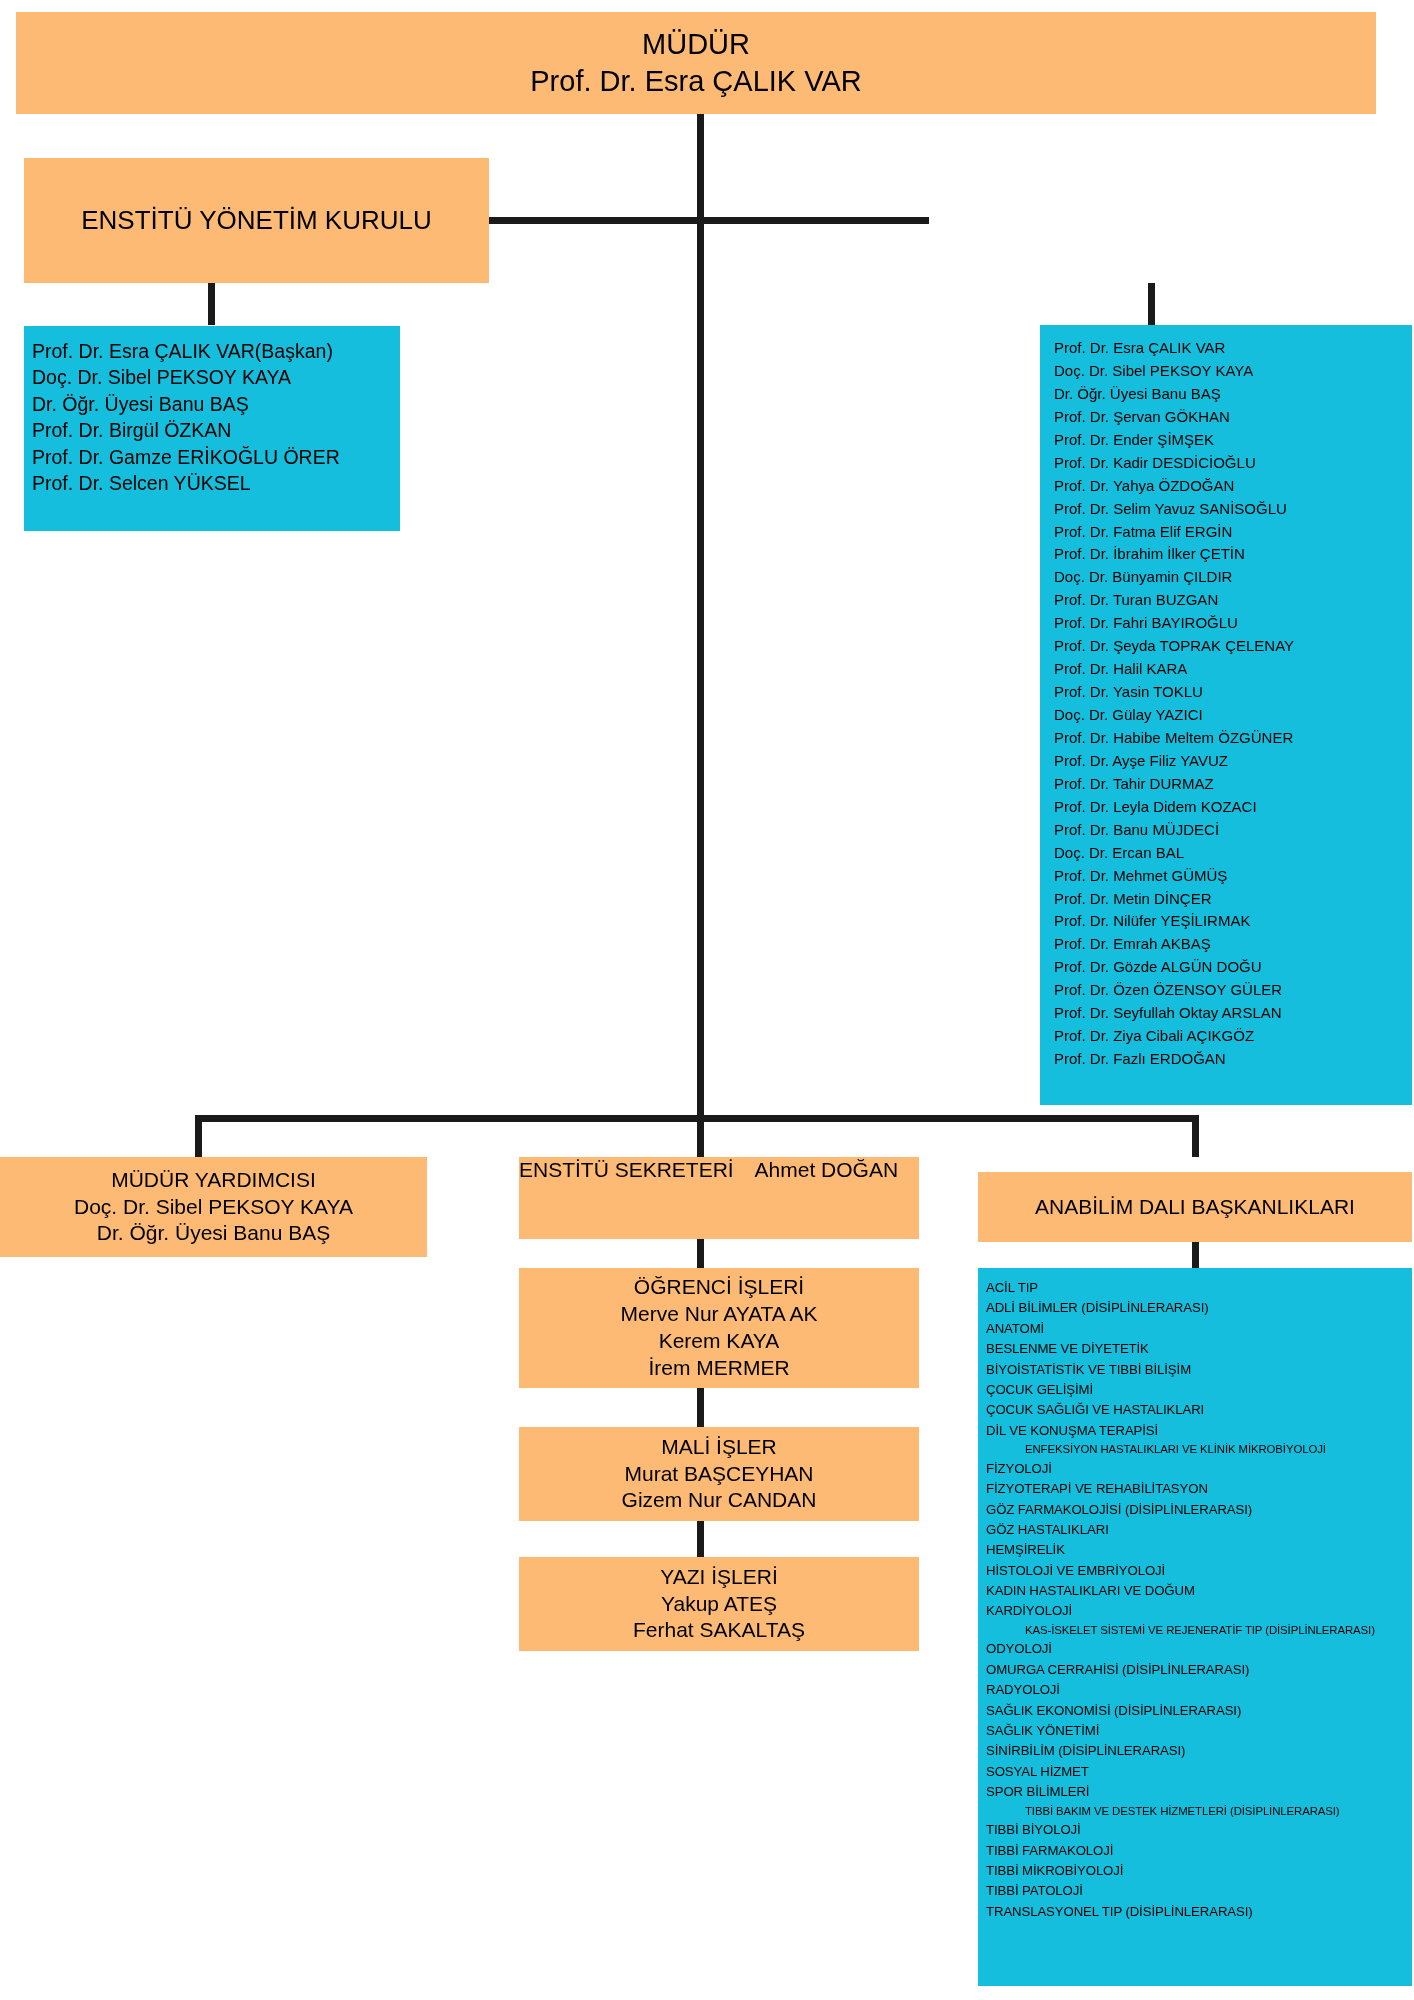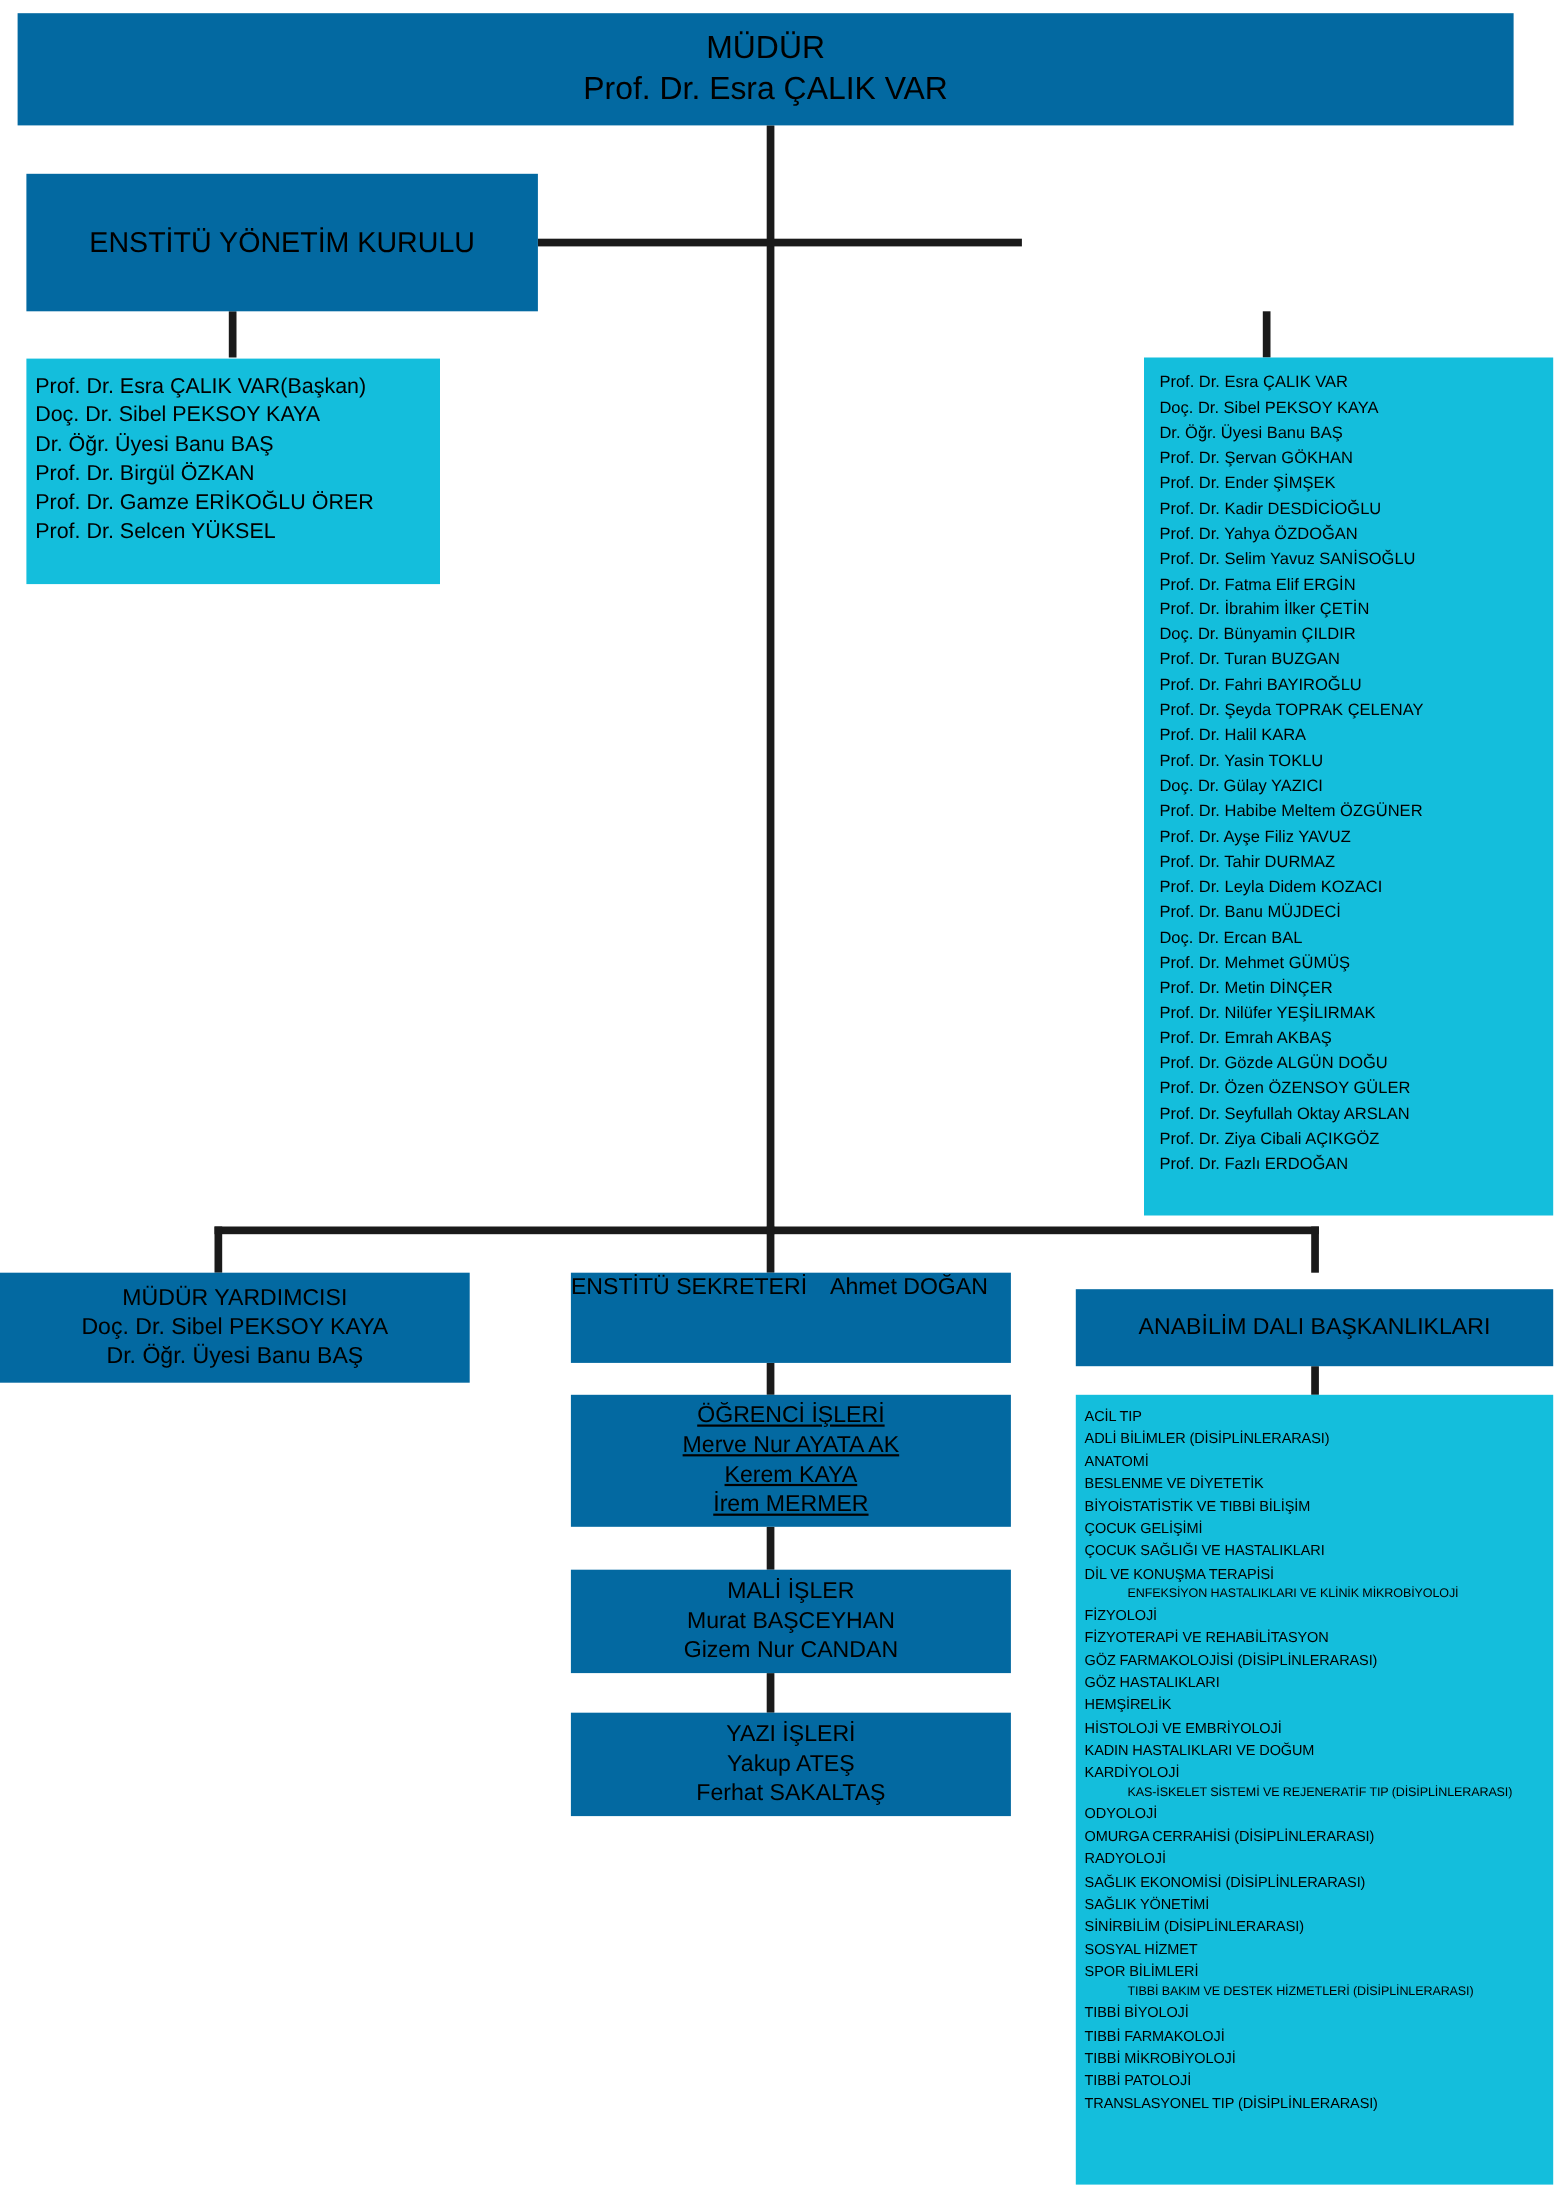--- a/index.html
+++ b/index.html
@@ -13,21 +13,21 @@
   }
   #chart-root {
     position: relative;
     width: 1414px;
     height: 2000px;
     overflow: hidden;
     background: #ffffff;
   }
   .node {
     position: absolute;
-    background: #0369a1;
+    background: #fdba74;
     box-sizing: border-box;
   }
   .node-label {
     display: block;
     width: 100%;
     text-align: center;
     color: #000;
     line-height: 1.28;
     white-space: nowrap;
   }
@@ -100,21 +100,21 @@
 
   #n-anabilim {
     left: 978px; top: 1172px; width: 434px; height: 70px;
     display: flex; align-items: center; justify-content: center;
   }
   #n-anabilim .t1 { font-size: 21px; }
 
   
   #n-ogrenci {
     left: 519px; top: 1268px; width: 400px; height: 120px;
-    display: flex; flex-direction: column; justify-content: center; text-decoration: underline;
+    display: flex; flex-direction: column; justify-content: center;
   }
   #n-ogrenci .t { font-size: 21px; }
 
   #n-mali {
     left: 519px; top: 1427px; width: 400px; height: 94px;
     display: flex; flex-direction: column; justify-content: center;
   }
   #n-mali .t { font-size: 21px; }
 
   #n-yazi {

